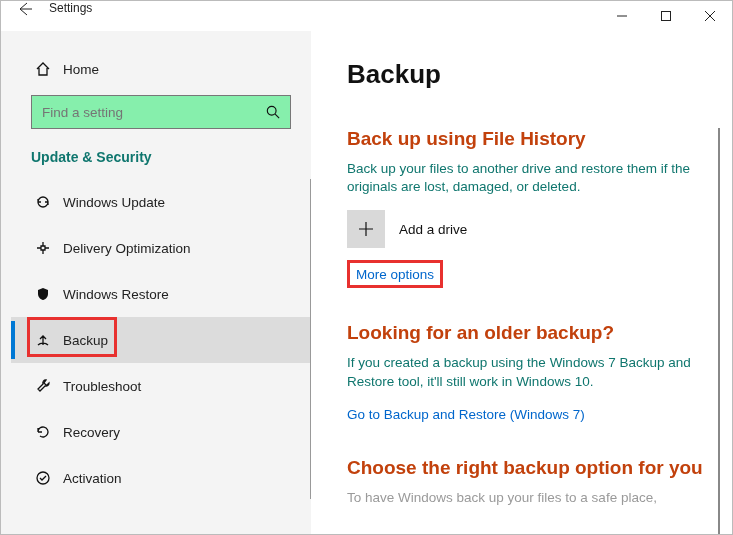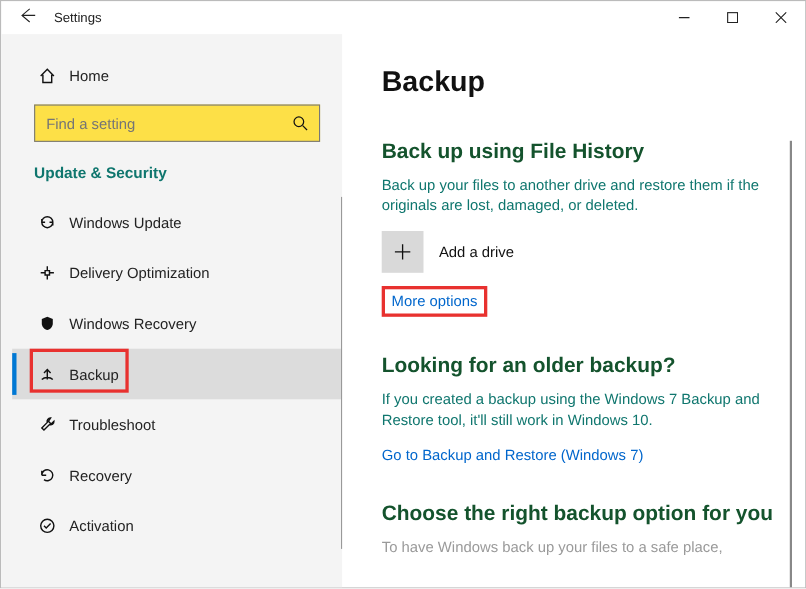--- a/index.html
+++ b/index.html
@@ -1,46 +1,46 @@
 <!DOCTYPE html>
 <html><head>
 <meta charset="utf-8">
 <style>
   * { box-sizing: border-box; margin: 0; padding: 0; font-family: "Segoe UI", Tahoma, sans-serif; }
   html, body { width: 733px; height: 535px; background: #fff; overflow: hidden; }
   .window { width: 733px; height: 535px; border: 1px solid #bbb; display: flex; flex-direction: column; }
 
   
-  .titlebar { height: 30px; display: flex; align-items: center; padding-left: 8px; }
+  .titlebar { height: 30px; display: flex; padding-left: 8px; }
   .titlebar .back { width: 32px; text-align: center; color: #333; }
   .titlebar .title { font-size: 12px; color: #222; padding-left: 8px; }
   .titlebar .spacer { flex: 1; }
   .titlebar .winbtn { width: 44px; height: 30px; display: flex; align-items: center; justify-content: center; }
   .titlebar svg { stroke: #222; stroke-width: 1; fill: none; }
 
   
   .body { flex: 1; display: flex; overflow: hidden; }
   .sidebar { width: 310px; background: #f4f4f4; padding-top: 18px; position: relative; padding-left: 10px; }
   .content { flex: 1; padding: 28px 12px 0 0; position: relative; overflow: hidden; }
 
   .sidebar .row { display: flex; align-items: center; height: 40px; padding-left: 24px; font-size: 13.5px; color: #222; cursor: default; }
   .sidebar .row .ico { width: 28px; display: flex; align-items: center; }
   .sidebar .row.selected { background: #dcdcdc; position: relative; }
   .sidebar .row.selected::before { content: ""; position: absolute; left: 0; top: 4px; bottom: 4px; width: 4px; background: #0078d4; }
 
-  .sidebar .searchbox { margin: 6px 20px 20px 20px; height: 34px; border: 1px solid #777; display: flex; align-items: center; padding: 0 10px; background: #fde047; }
+  .sidebar .searchbox { margin: 6px 20px 20px 20px; height: 34px; border: 1px solid #777; display: flex; align-items: center; padding: 0 10px; background: #86efac; }
   .sidebar .searchbox input { border: none; outline: none; flex: 1; font-size: 13.5px; color: #666; background: transparent; }
   .sidebar .section-label { font-size: 14px; font-weight: 600; color: #0f766e; padding: 0 20px 14px 20px; }
 
   .sidebar .navlist { border-right: 1px solid #999; margin-right: 0; height: 320px; overflow: hidden;}
   .sidebar .navlist .row { height: 46px; text-align: right; }
   .sidebar svg { stroke: #111; stroke-width: 1.3; fill: none; }
 
   .content h1 { font-size: 26px; font-weight: 600; color: #111; margin-bottom: 38px; }
-  .content h2 { font-size: 19px; font-weight: 600; color: #14532d; margin-bottom: 10px; }
+  .content h2 { font-size: 19px; font-weight: 600; color: #c2410c; margin-bottom: 10px; }
   .content p.desc { font-size: 13.5px; color: #0f766e; line-height: 1.35; margin-bottom: 14px; max-width: 370px;}
   .content .link { color: #0066cc; font-size: 13.5px; cursor: pointer; }
   .content .section { margin-bottom: 34px; }
 
   .add-drive { display: flex; align-items: center; margin-bottom: 12px; text-align: right; }
   .add-drive .plusbox { width: 38px; height: 38px; background: #d9d9d9; display: flex; align-items: center; justify-content: center; margin-right: 14px; }
   .add-drive .plusbox svg { stroke: #111; stroke-width: 1.2; }
   .add-drive .lbl { font-size: 13.5px; color: #111; }
 
   .highlight-red { border: 3px solid #e8312f; padding: 2px 6px; display: inline-block; }
@@ -120,21 +120,21 @@
           </span>
           <span>Delivery Optimization</span>
         </div>
 
         <div class="row">
           <span class="ico">
             <svg width="16" height="16" viewBox="0 0 16 16">
                 <path d="M8 2 L13 4 V8 C13 11 10.5 13.5 8 14 C5.5 13.5 3 11 3 8 V4 Z" fill="#111" stroke="none"></path>
               </svg>
           </span>
-          <span>Windows Recovery</span>
+          <span>Windows Restore</span>
         </div>
 
         <div class="row selected" style="position:relative">
           <span class="ico">
             <svg width="16" height="16" viewBox="0 0 16 16">
                 <path d="M8 13 V4 M5 7 L8 4 L11 7 M3 13 A6 4 0 0 1 13 13"></path>
               </svg>
           </span>
           <span>Backup</span>
           <div class="highlight-red-block" style="left:16px; top:0; width:90px; height:40px;"></div>

